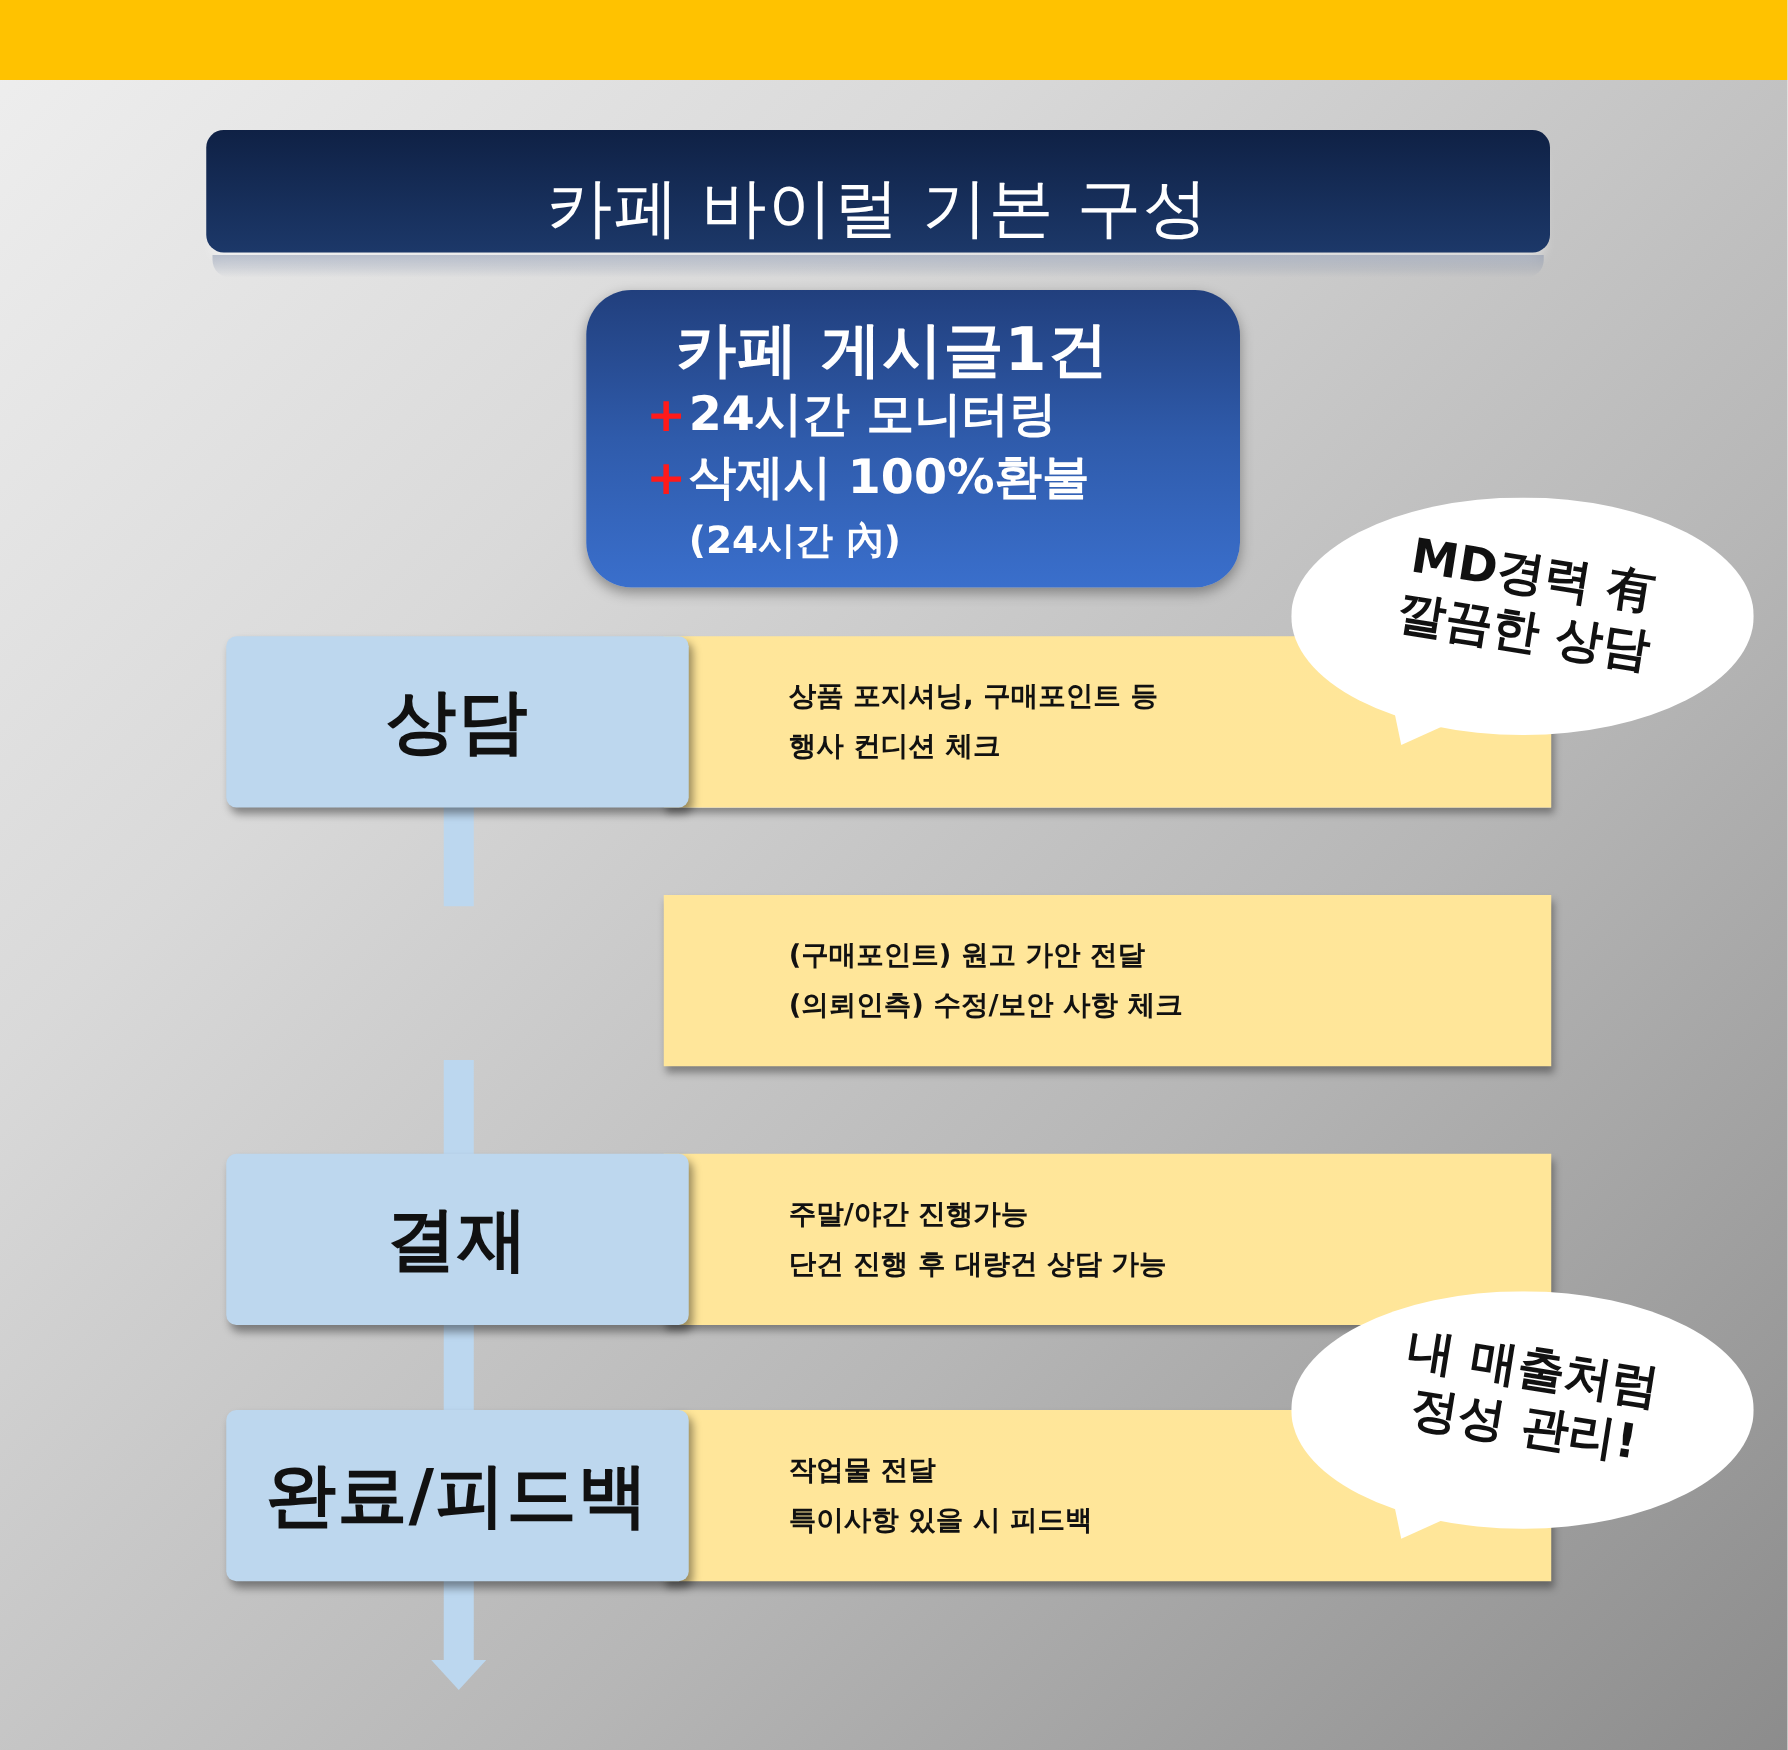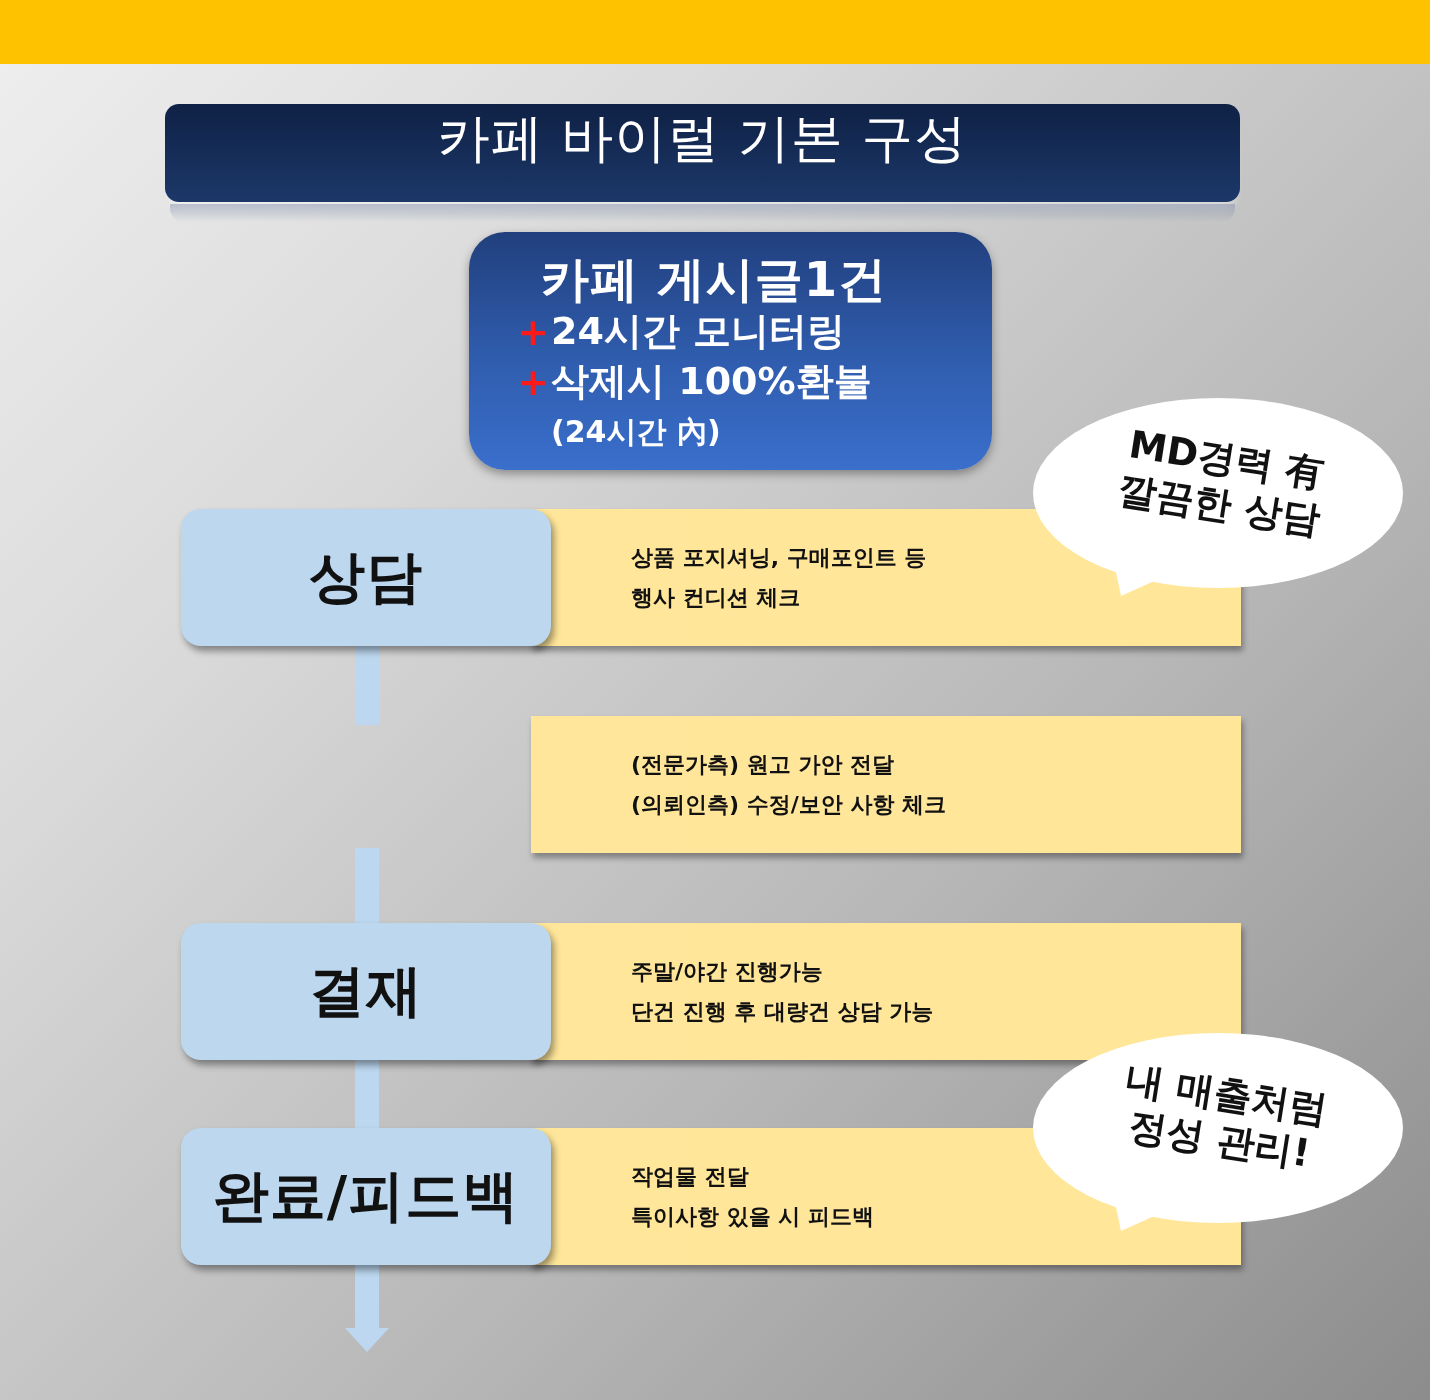--- a/index.html
+++ b/index.html
@@ -10,21 +10,21 @@
     background: linear-gradient(135deg, #efefef 0%, #d9d9d9 30%, #b6b6b6 65%, #8c8c8c 100%);
   }
   .top-bar {
     position: absolute; left: 0; top: 0; width: 1430px; height: 64px;
     background: #ffc200;
   }
   .title-bar {
     position: absolute; left: 165px; top: 104px; width: 1075px; height: 98px;
     border-radius: 14px;
     background: linear-gradient(180deg, #0f2145 0%, #1c3869 100%);
-    display: flex; align-items: flex-start; justify-content: center;
+    display: flex; align-items: flex-end; justify-content: center;
     color: #ffffff; font-size: 52px; font-weight: normal; letter-spacing: 1px;
     box-shadow: 0 10px 10px -6px rgba(255,255,255,0.5);
   }
   .title-reflect {
     position: absolute; left: 170px; top: 204px; width: 1065px; height: 18px;
     background: linear-gradient(180deg, rgba(120,135,165,0.45), rgba(200,200,200,0));
     border-radius: 0 0 14px 14px;
   }
   .product-box {
     position: absolute; left: 469px; top: 232px; width: 523px; height: 238px;
@@ -64,21 +64,21 @@
   .step-desc {
     position: absolute; left: 350px; top: 0; width: 710px; height: 137px;
     background: linear-gradient(90deg, #ffe69a 0%, #ffe699 100%);
     box-shadow: 2px 5px 6px rgba(0,0,0,0.35);
     display: flex; flex-direction: column; justify-content: center;
     padding-left: 100px;
     font-size: 22px; font-weight: bold; color: #111111; line-height: 40px;
   }
   .step-label {
     position: absolute; left: 0; top: 0; width: 370px; height: 137px;
-    border-radius: 20px;
+    border-radius: 8px;
     background: #bdd7ee;
     box-shadow: 3px 5px 7px rgba(0,0,0,0.4);
     display: flex; align-items: center; justify-content: center;
     font-size: 56px; font-weight: bold; color: #111111; letter-spacing: 1px;
   }
 
   .bubble {
     position: absolute; width: 370px; height: 190px;
   }
   .bubble svg { position: absolute; left: 0; top: 0; }
@@ -122,21 +122,21 @@
     <span>상품 포지셔닝, 구매포인트 등</span>
     <span>행사 컨디션 체크</span>
   </div>
   <div class="step-label">
     <span>상담</span>
   </div>
 </div>
 
 <div class="step" style="top:716px;">
   <div class="step-desc">
-    <span>(전문가측) 원고 가안 전달</span>
+    <span>(구매포인트) 원고 가안 전달</span>
     <span>(의뢰인측) 수정/보안 사항 체크</span>
   </div>
 </div>
 
 <div class="step" style="top:923px;">
   <div class="step-desc">
     <span>주말/야간 진행가능</span>
     <span>단건 진행 후 대량건 상담 가능</span>
   </div>
   <div class="step-label">

